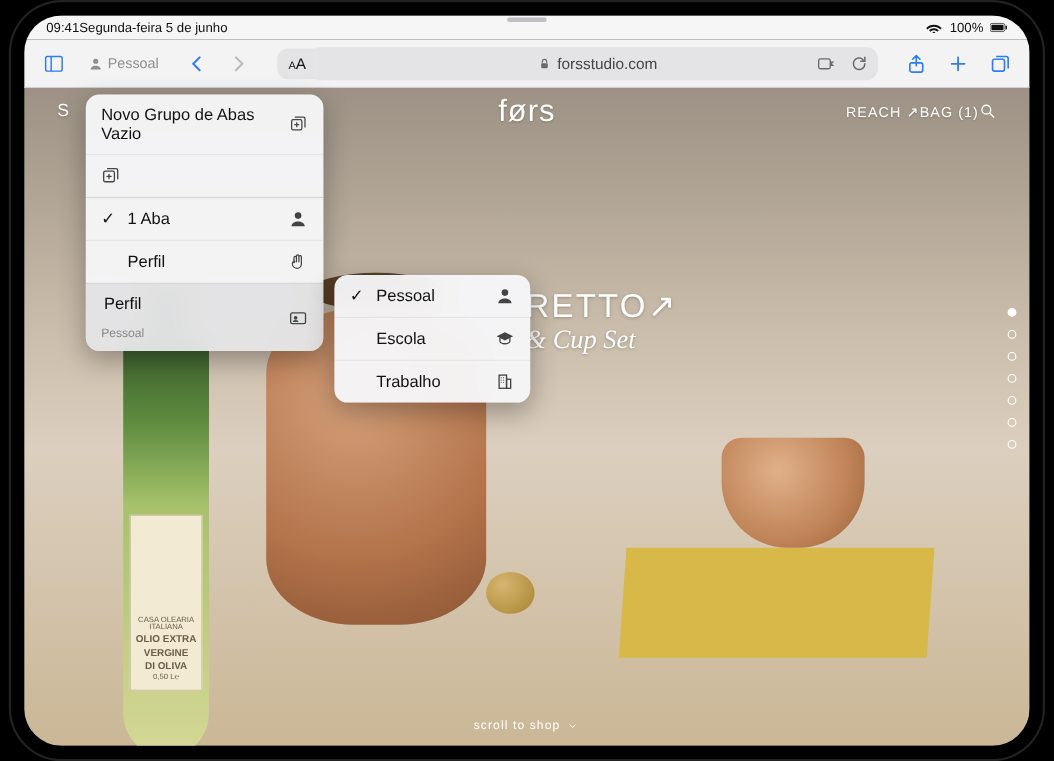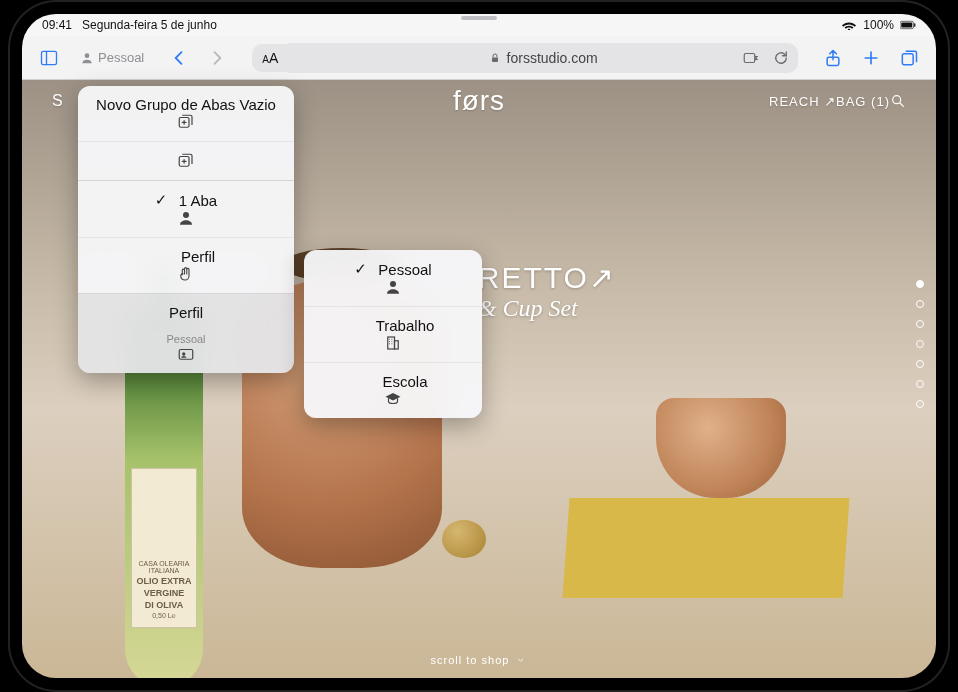--- a/index.html
+++ b/index.html
@@ -19,21 +19,21 @@
       overflow: hidden;
       box-shadow: 0 0 0 12px #000, 0 0 0 14px #222;
     }
     
     .status-bar {
       display: flex; justify-content: space-between; align-items: center;
       height: 22px; padding: 0 20px;
       background: #f6f6f7;
       font-size: 12px; color: #111;
     }
-    .status-left { display: flex; align-items: center; gap: 10px; }
+    .status-left { display: flex; align-items: center; }
     .status-right { display: flex; align-items: center; gap: 6px; }
     .status-icon { width: 16px; height: 10px; }
     
     .toolbar {
       height: 44px;
       background: #f3f3f4;
       border-bottom: 1px solid #d0d0d2;
       display: flex; align-items: center;
       padding: 0 10px; gap: 8px;
     }
@@ -96,21 +96,20 @@
       font-size: 28px; letter-spacing: 1px;
       font-weight: 300;
     }
     .site-header .right-nav { display: flex; font-size: 13px; letter-spacing: 1px; align-items: center;}
     
     .bottle {
       position: absolute; left: 90px; bottom: -10px;
       width: 78px; height: 380px;
       background: linear-gradient(180deg, #3a5c2c 0%, #5e8c3f 20%, #a7c26b 40%, #d6d897 100%);
       border-radius: 12px 12px 40px 40px;
-      margin-left: 13px;
     }
     .bottle::before{
       content:''; position:absolute; top:-46px; left: 26px;
       width: 26px; height:46px; background:#3a5c2c; border-radius:6px 6px 0 0;
     }
     .bottle-label {
       position: absolute; left: 6px; top: 160px;
       width: 66px; height: 160px; background: #f3ead3;
       border: 1px solid #ccc2a5;
       display:flex; flex-direction:column; align-items:center; justify-content:flex-end;
@@ -177,21 +176,20 @@
       overflow: hidden;
       backdrop-filter: blur(10px);
       z-index: 20;
     }
     .tab-menu { top: 72px; left: 56px; width: 216px; }
     .menu-item {
       display: flex; align-items: center; justify-content: space-between;
       padding: 10px 14px;
       font-size: 15px; color: #111;
       cursor: pointer;
-      flex-direction: column;
     }
     .menu-item + .menu-item { border-top: 1px solid rgba(0,0,0,0.06); }
     .menu-separator { height: 1px; background: rgba(0,0,0,0.12); }
     .menu-item .left { display: flex; align-items: center; gap: 10px; }
     .menu-item .check { width: 14px; display: inline-block; }
     .menu-item.selected { background: rgba(0,0,0,0.07); }
     .menu-item .sublabel { font-size: 11px; color: #888; margin-top: 2px; }
     .menu-item .stack { display:flex; flex-direction:column; }
     .menu-item svg { width: 18px; height: 18px; color: #444; }
     .profile-submenu { top: 236px; left: 282px; width: 178px; }
@@ -398,33 +396,33 @@
           <span>Pessoal</span>
         </span>
       <svg viewBox="0 0 24 24">
           <circle cx="12" cy="8" r="4" fill="currentColor"></circle>
           <path d="M4 21c0-4 4-6 8-6s8 2 8 6" fill="currentColor"></path>
         </svg>
     </div>
     <div class="menu-item">
       <span class="left">
           <span class="check"></span>
+          <span>Escola</span>
+        </span>
+      <svg viewBox="0 0 24 24">
+          <path d="M2 9l10-5 10 5-10 5z" fill="currentColor"></path>
+          <path d="M6 11v4c0 1.5 2.7 3 6 3s6-1.5 6-3v-4" fill="none" stroke="currentColor" stroke-width="1.6"></path>
+        </svg>
+    </div>
+    <div class="menu-item">
+      <span class="left">
+          <span class="check"></span>
           <span>Trabalho</span>
         </span>
       <svg viewBox="0 0 24 24">
           <rect x="5" y="4" width="9" height="16" fill="none" stroke="currentColor" stroke-width="1.6"></rect>
           <rect x="14" y="9" width="5" height="11" fill="none" stroke="currentColor" stroke-width="1.6"></rect>
           <path d="M7 7h1M10 7h1M7 10h1M10 10h1M7 13h1M10 13h1" stroke="currentColor" stroke-width="1.4"></path>
         </svg>
     </div>
-    <div class="menu-item">
-      <span class="left">
-          <span class="check"></span>
-          <span>Escola</span>
-        </span>
-      <svg viewBox="0 0 24 24">
-          <path d="M2 9l10-5 10 5-10 5z" fill="currentColor"></path>
-          <path d="M6 11v4c0 1.5 2.7 3 6 3s6-1.5 6-3v-4" fill="none" stroke="currentColor" stroke-width="1.6"></path>
-        </svg>
-    </div>
   </div>
 
 </div>
 
 </body></html>

